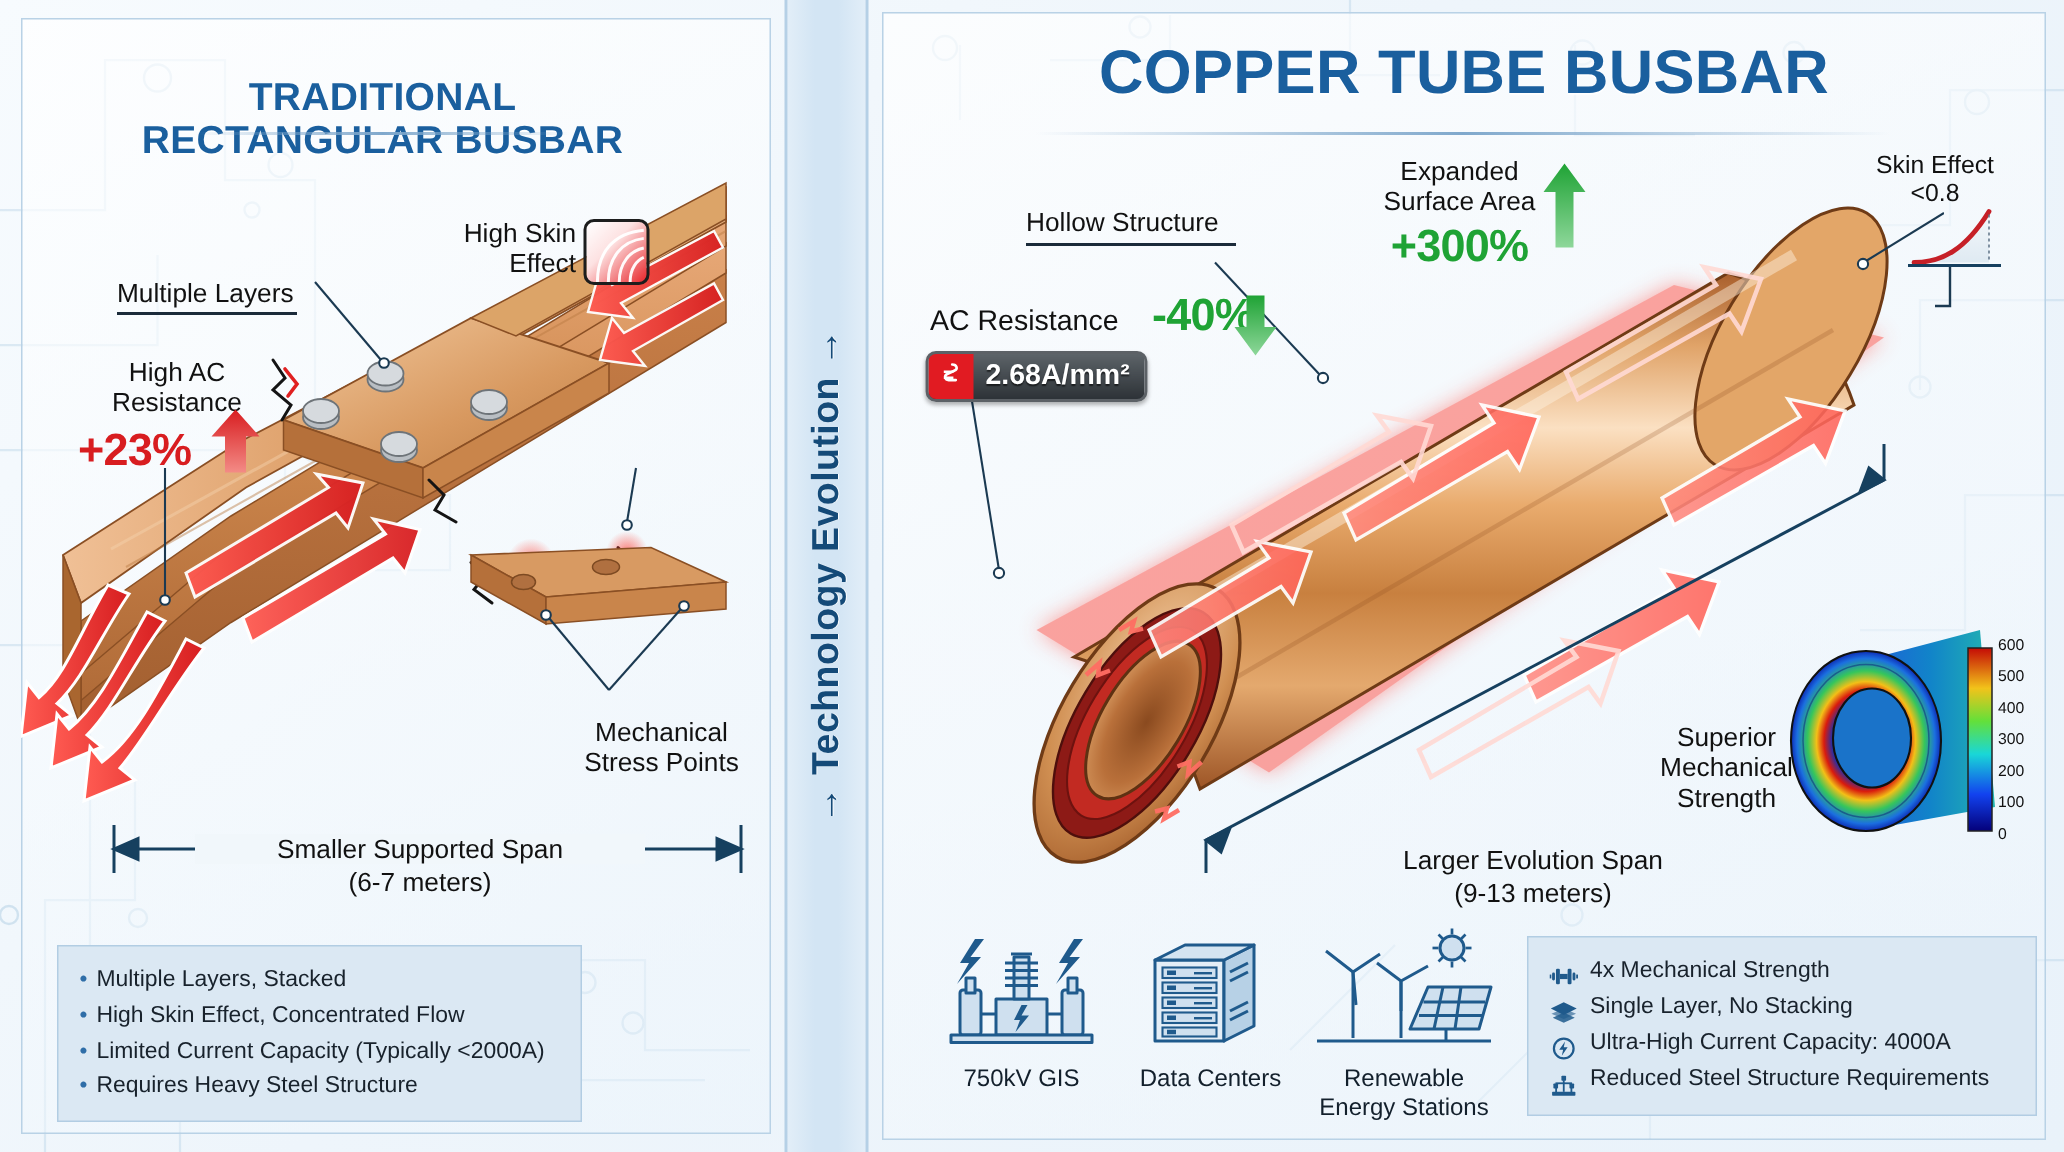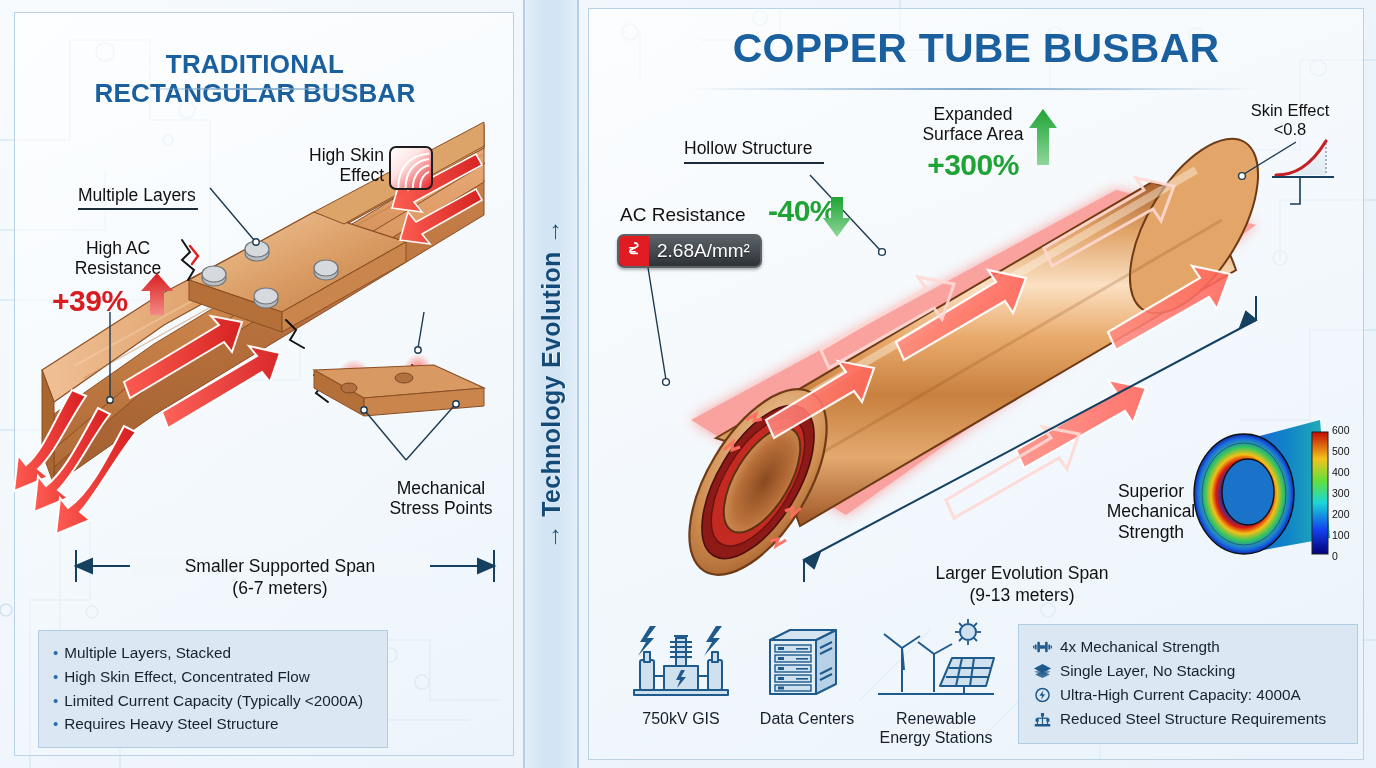--- a/index.html
+++ b/index.html
@@ -46,39 +46,39 @@
   .bold-red { color:#d81d20; font-weight:bold; font-size:30px; letter-spacing:-.5px;}
   .bold-green { color:#1fa335; font-weight:bold; font-size:30px; letter-spacing:-.5px;}
   .underline-lead { position:absolute; height:1.6px; background:#1b2b3a; }
 
   
   .infobox { position:absolute; background:#dbe8f3; border:1px solid #b2cde3;
      padding:10px 14px 11px 14px; }
   .infobox li { list-style:none; font-size:15.3px; color:#18222c;
      line-height:1.52; white-space:nowrap; }
   .infobox li .dot { color:#2f6ea8; font-size:15px; margin-right:6px; }
-  .feat li { display:flex; align-items:center; gap:8px; font-size:15.3px;
+  .feat li { display:flex; align-items:flex-end; gap:8px; font-size:15.3px;
      line-height:1.58; color:#18222c; white-space:nowrap; list-style:none;}
   .feat svg { flex:0 0 19px; }
 
   
   .appicon { position:absolute; text-align:center; }
   .appicon .cap { font-size:16px; color:#13202c; line-height:1.18; margin-top:4px;}
 
   
   #skin-badge { position:absolute; left:389px; top:146px; width:44px; height:44px;
      border:2px solid #1d1d1d; border-radius:7px; overflow:hidden;
      background:linear-gradient(135deg,#ffffff 0%,#fde2e2 40%,#e8262b 100%); }
   #amp-badge { position:absolute; left:617px; top:234px; height:34px;
      display:flex; align-items:center; border:2px solid #5c6166; border-radius:7px;
      background:linear-gradient(180deg,#5c6368,#2d3237); overflow:hidden;
      box-shadow:0 2px 3px rgba(0,0,0,.3); }
   #amp-badge .ic { width:30px; height:100%; background:#e11b22;
      display:flex; align-items:center; justify-content:center; }
-  #amp-badge .val { color:#fff; font-size:19px; font-weight:normal; padding:0 10px 0 8px;
+  #amp-badge .val { color:#fff; font-size:19px; font-weight:bold; padding:0 10px 0 8px;
      text-shadow:0 1px 1px rgba(0,0,0,.6); }
 
   
   .dim { position:absolute; }
 </style>
 </head>
 <body>
 
 <div id="stage">
 
@@ -268,21 +268,21 @@
     </svg>
   </div>
 
   <div class="callout c-17" style="left:78px; top:185px;">Multiple Layers</div>
   <div class="underline-lead" style="left:78px; top:208px; width:120px;"></div>
 
   <div class="callout c-17" style="left:58px; top:238px; width:120px; text-align:center;">
     <div>High AC</div>
     <div>Resistance</div>
   </div>
-  <div class="callout bold-red" style="left:52px; top:284px;">+39%</div>
+  <div class="callout bold-red" style="left:52px; top:284px;">+23%</div>
   <svg style="position:absolute;left:140px;top:272px;width:34px;height:44px" viewBox="0 0 34 44">
     <defs>
         <linearGradient id="ared" x1="0" y1="1" x2="0" y2="0">
       <stop offset="0" stop-color="#f38b86"></stop>
           <stop offset="1" stop-color="#d81d20"></stop>
         </linearGradient>
       </defs>
     <polygon points="17,1 33,19 24,19 24,43 10,43 10,19 1,19" fill="url(#ared)"></polygon>
   </svg>
 

